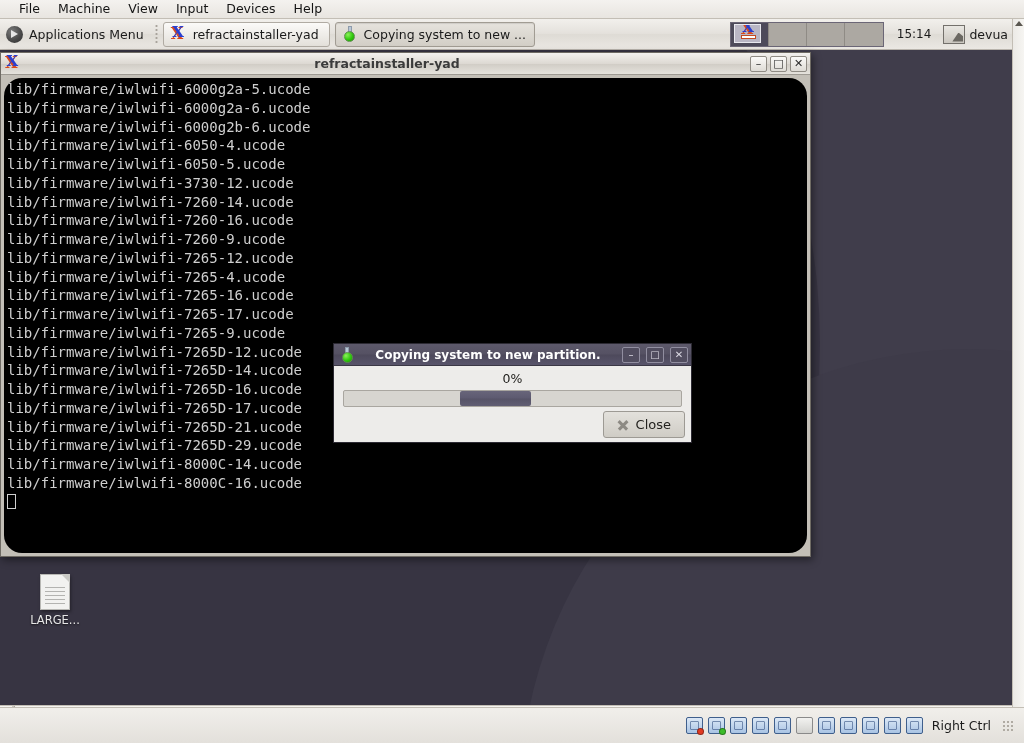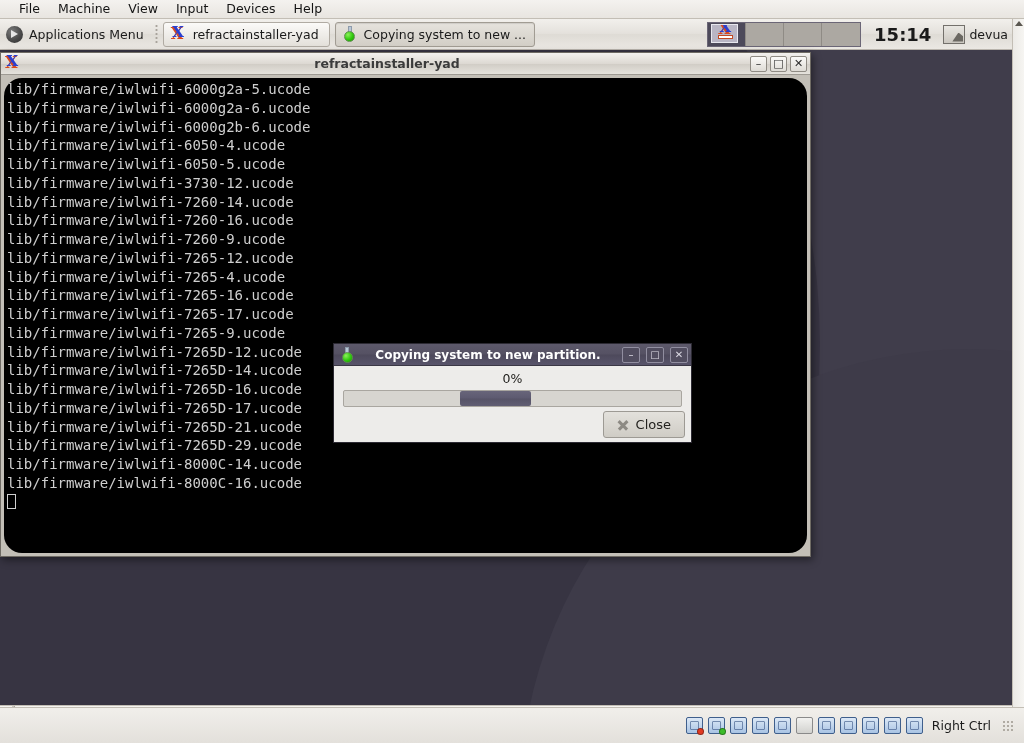--- a/index.html
+++ b/index.html
@@ -166,25 +166,24 @@
     overflow: hidden;
   }
   .ws-mini .xm { position: absolute; left: 6px; top: -3px; }
   .ws-mini .wline {
     position: absolute; left: 6px; bottom: 3px;
     width: 15px; height: 4px; background: #fff;
     border: 1px solid #c24a22;
   }
 
   .clock {
-    font-size: 18px;
+    font-size: 12px;
     color: #1a1a1a;
     padding: 0 8px;
     white-space: nowrap;
-    font-weight: bold;
   }
   .tray-icon {
     width: 22px; height: 19px;
     margin: 0 4px;
     position: relative;
     background: linear-gradient(to bottom, #e9e7e2, #cbc7c0);
     border: 1px solid #73706b;
   }
   .tray-icon::after {
     content: "";
@@ -509,20 +508,26 @@
   </div>
 
   <div id="guest">
 
     <div class="bg-circle" id="bgA"></div>
     <div class="bg-circle" id="bgB"></div>
     <div class="bg-circle" id="bgC"></div>
 
     <div class="desk-icon" style="left:12px; top:494px;">
       <span>SMALL...</span>
+    </div>
+    <div class="desk-icon" style="left:12px; top:555px;">
+      <span class="doc-ico">
+        <span class="lines"></span>
+      </span>
+      <span>LARGE...</span>
     </div>
 
     <div class="xfce-panel">
       <div class="appmenu">
         <span class="appmenu-icon"></span>
         <span>Applications Menu</span>
       </div>
       <div class="panel-sep"></div>
       <div class="tasklist">
         <div class="task-btn">

